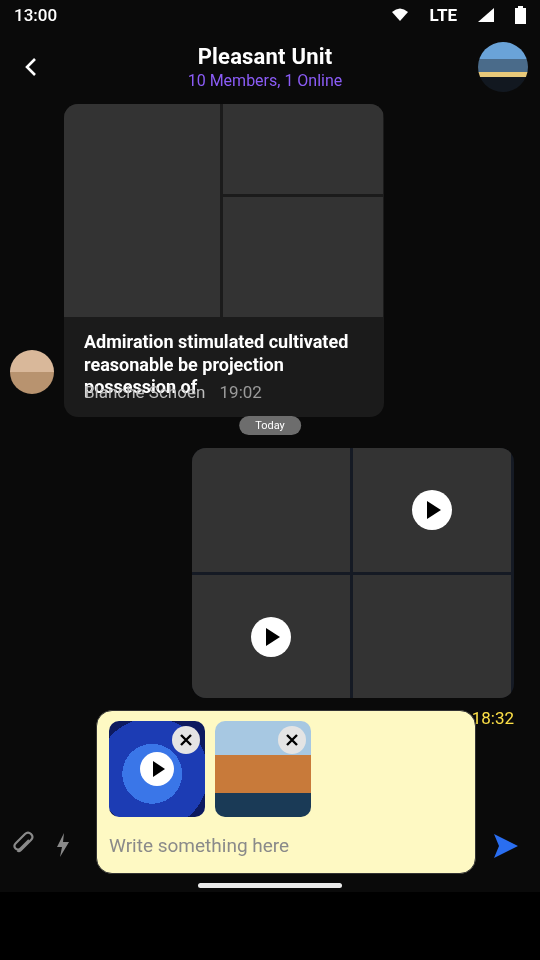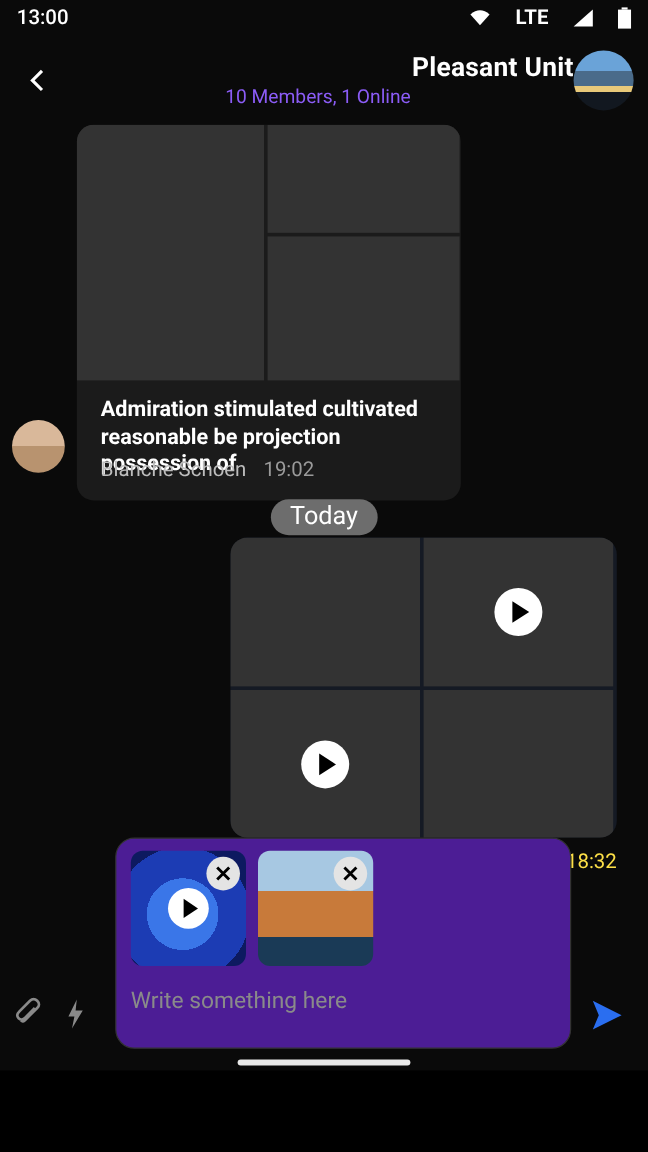--- a/index.html
+++ b/index.html
@@ -8,59 +8,59 @@
 
   
   .status-bar { height:30px; display:flex; justify-content:space-between; align-items:center; padding:0 14px; font-size:17px; font-weight:500; }
   .status-right { display:flex; align-items:center; gap:20px; }
   .status-right svg { display:block; }
 
   
   .app-bar { height:74px; display:flex; align-items:center; padding:0 12px; }
   .back { width:40px; height:40px; display:flex; align-items:center; justify-content:center; }
   .title-block { flex:1; text-align:center; }
-  .title { font-size:22px; font-weight:700; letter-spacing:0.2px;text-align:right; }
+  .title { font-size:22px; font-weight:700; letter-spacing:0.2px; }
   .subtitle { font-size:16px; color:#8b5cf6; margin-top:2px; }
   .avatar-h { width:50px; height:50px; border-radius:50%; overflow:hidden; background:linear-gradient(#6aa3d8 0 35%,#4a6b8a 35% 60%,#e8c97a 60% 70%,#121820 70%); }
 
   
   .messages { position:absolute; top:104px; left:0; right:0; bottom:220px; }
 
   
   .msg1 { position:absolute; left:64px; top:0; width:320px; border-radius:14px; overflow:hidden; background:#1b1b1b; }
   .msg1-grid { display:grid; grid-template-columns:156px 160px; grid-template-rows:90px 120px; gap:3px; }
   .msg1-grid .ph { background:#333; }
   .ph-a { grid-row:1/3; background:linear-gradient(180deg,#c8c8bc 0 20%,#7a6a4a 20% 55%,#5c4a30 55% 80%,#2e2618 80%); }
   .ph-b { background:linear-gradient(180deg,#d47a2c 0 60%,#b7581e 60%); }
   .ph-c { background:linear-gradient(180deg,#a9c4d4 0 40%,#6d8050 40%); }
   .msg1-text { padding:14px 20px 18px; font-size:18px; font-weight:700; line-height:1.25; }
   .sender-avatar { position:absolute; left:10px; top:246px; width:44px; height:44px; border-radius:50%; background:linear-gradient(#d9b89a 0 50%,#b8936f 50%); }
   .meta { position:absolute; left:64px; top:278px; font-size:17px; color:#9a9a9a;padding-left:20px; }
   .meta .name { margin-right:10px; color:#bdbdbd; }
 
-  .date-chip { position:absolute; top:312px; left:50%; transform:translateX(-50%); background:#6d6d6d; color:#fff; padding:3px 16px; border-radius:16px; font-size:21px; }
+  .date-chip { position:absolute; top:312px; left:50%; transform:translateX(-50%); background:#6d6d6d; color:#fff; padding:3px 16px; border-radius:16px; font-size:11px; }
 
   
   .msg2 { position:absolute; right:26px; top:344px; width:322px; height:250px; border-radius:14px; overflow:hidden; background:#151a24; }
   .msg2-grid { display:grid; grid-template-columns:158px 158px; grid-template-rows:124px 124px; gap:3px; width:100%; height:100%; }
   .msg2-grid .ph { background:#333; position:relative; }
   .ph-d { background:linear-gradient(180deg,#d2c6ac 0 55%,#b09a7a 55%); }
   .ph-e { background:linear-gradient(180deg,#5aa3d6 0 55%,#3e6fa6 55% 70%,#7c5430 70%); }
   .ph-f { background:linear-gradient(180deg,#486434 0 40%,#b7c4cc 40% 60%,#35492b 60%); }
   .ph-g { background:linear-gradient(90deg,#142030 0 40%,#2a3850 40%); }
   .play { position:absolute; top:50%; left:50%; width:40px; height:40px; transform:translate(-50%,-50%); border-radius:50%; background:#fff; }
   .play::after { content:""; position:absolute; left:15px; top:11px; border-left:14px solid #000; border-top:9px solid transparent; border-bottom:9px solid transparent; }
   .meta2 { position:absolute; right:26px; top:604px; font-size:17px; color:#fde047; display:flex; align-items:center; gap:8px; }
   .check svg { display:block; }
 
   
   .composer-area { position:absolute; left:0; right:0; bottom:18px; padding:0 10px; }
   .attach-row { position:absolute; bottom:0; left:10px; display:flex; align-items:center; gap:16px; height:58px; }
   .attach-row svg { display:block; }
-  .input-wrap { margin-left:86px; margin-right:54px; border:1px solid #333; border-radius:16px; padding:10px 12px 20px; background:#4c1d95; }
+  .input-wrap { margin-left:86px; margin-right:54px; border:1px solid #333; border-radius:16px; padding:10px 12px 8px; background:#fef9c3; }
   .previews { display:flex; gap:10px; margin-bottom:8px; }
   .preview { position:relative; width:96px; height:96px; border-radius:10px; overflow:hidden; }
   .pv1 { background:radial-gradient(circle at 45% 55%,#3a76e8 0 40%,#1c3cb4 40% 75%,#0d1a60 75%); }
   .pv1 .play { width:34px; height:34px; }
   .pv1 .play::after { left:13px; top:9px; border-left:12px solid #000; border-top:8px solid transparent; border-bottom:8px solid transparent; }
   .pv2 { background:linear-gradient(180deg,#a7c8e2 0 35%,#c87a3a 35% 75%,#1a3a56 75%); }
   .remove { position:absolute; top:5px; right:5px; width:28px; height:28px; border-radius:50%; background:#e4e4e4; display:flex; align-items:center; justify-content:center; }
   .remove svg { display:block; }
   .input { height:40px; display:flex; align-items:center; color:#8a8a8a; font-size:19px; }
   .send { position:absolute; right:14px; bottom:8px; width:40px; height:40px; display:flex; align-items:center; justify-content:center; }

